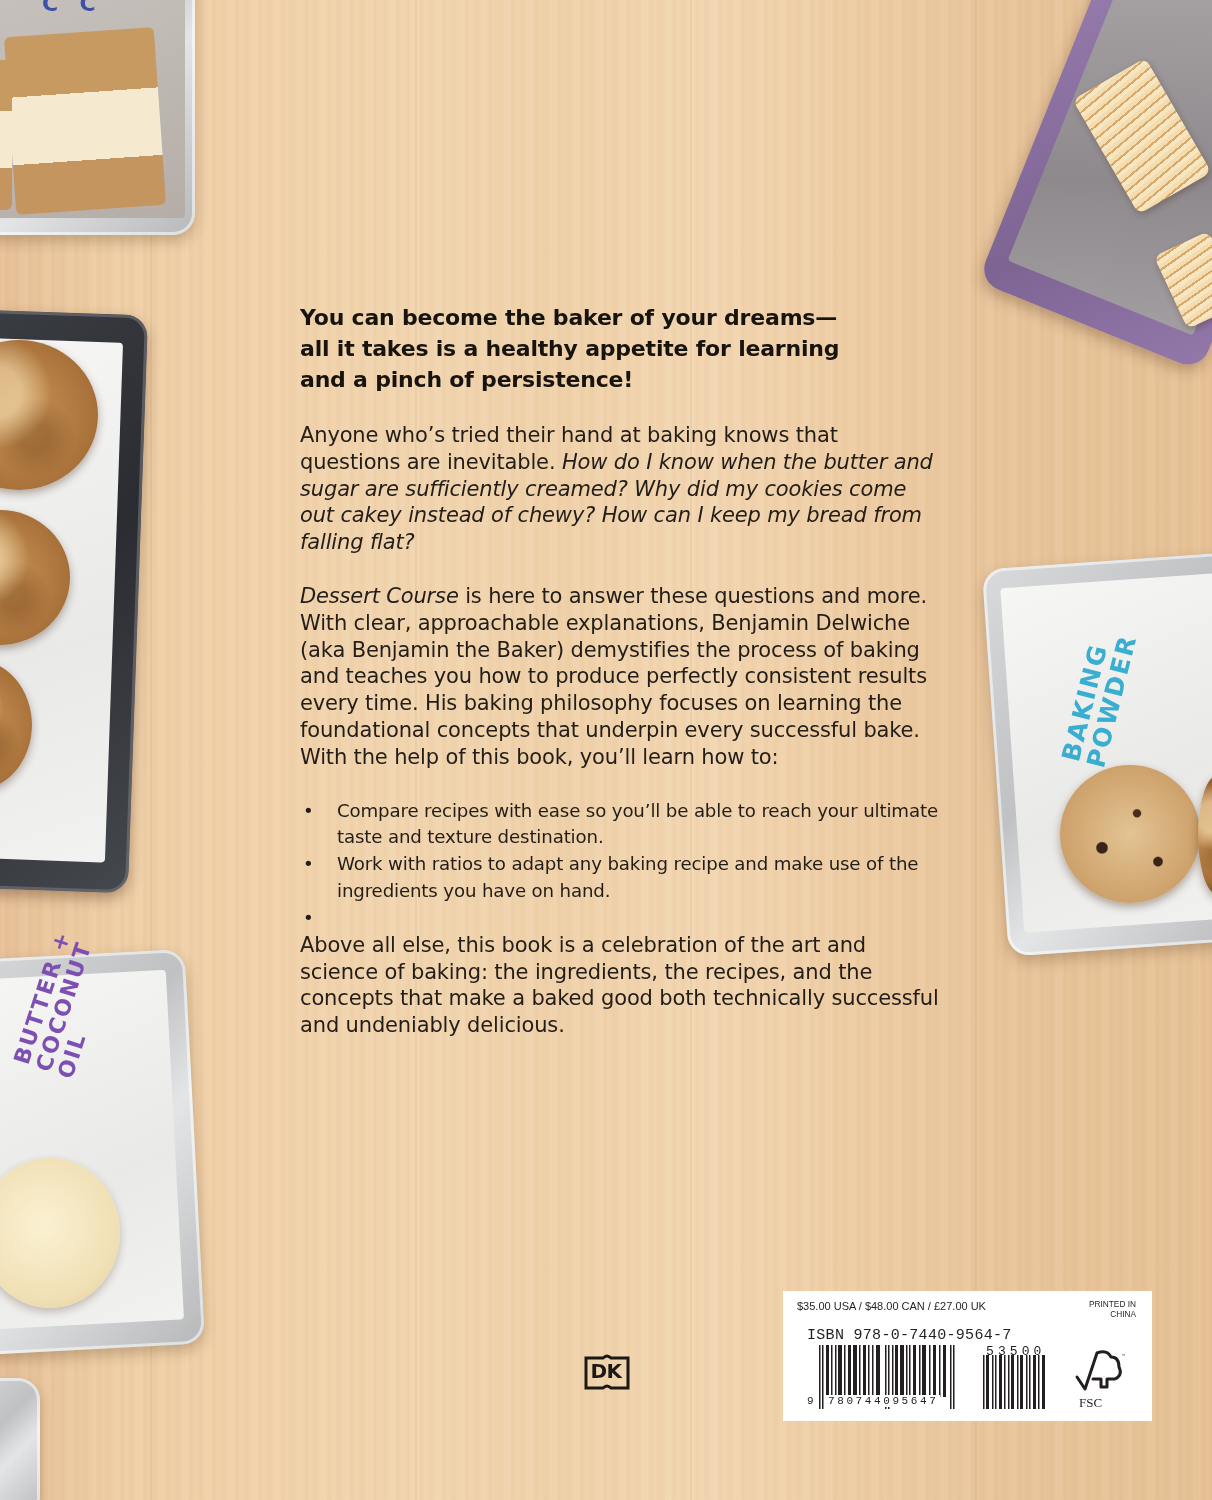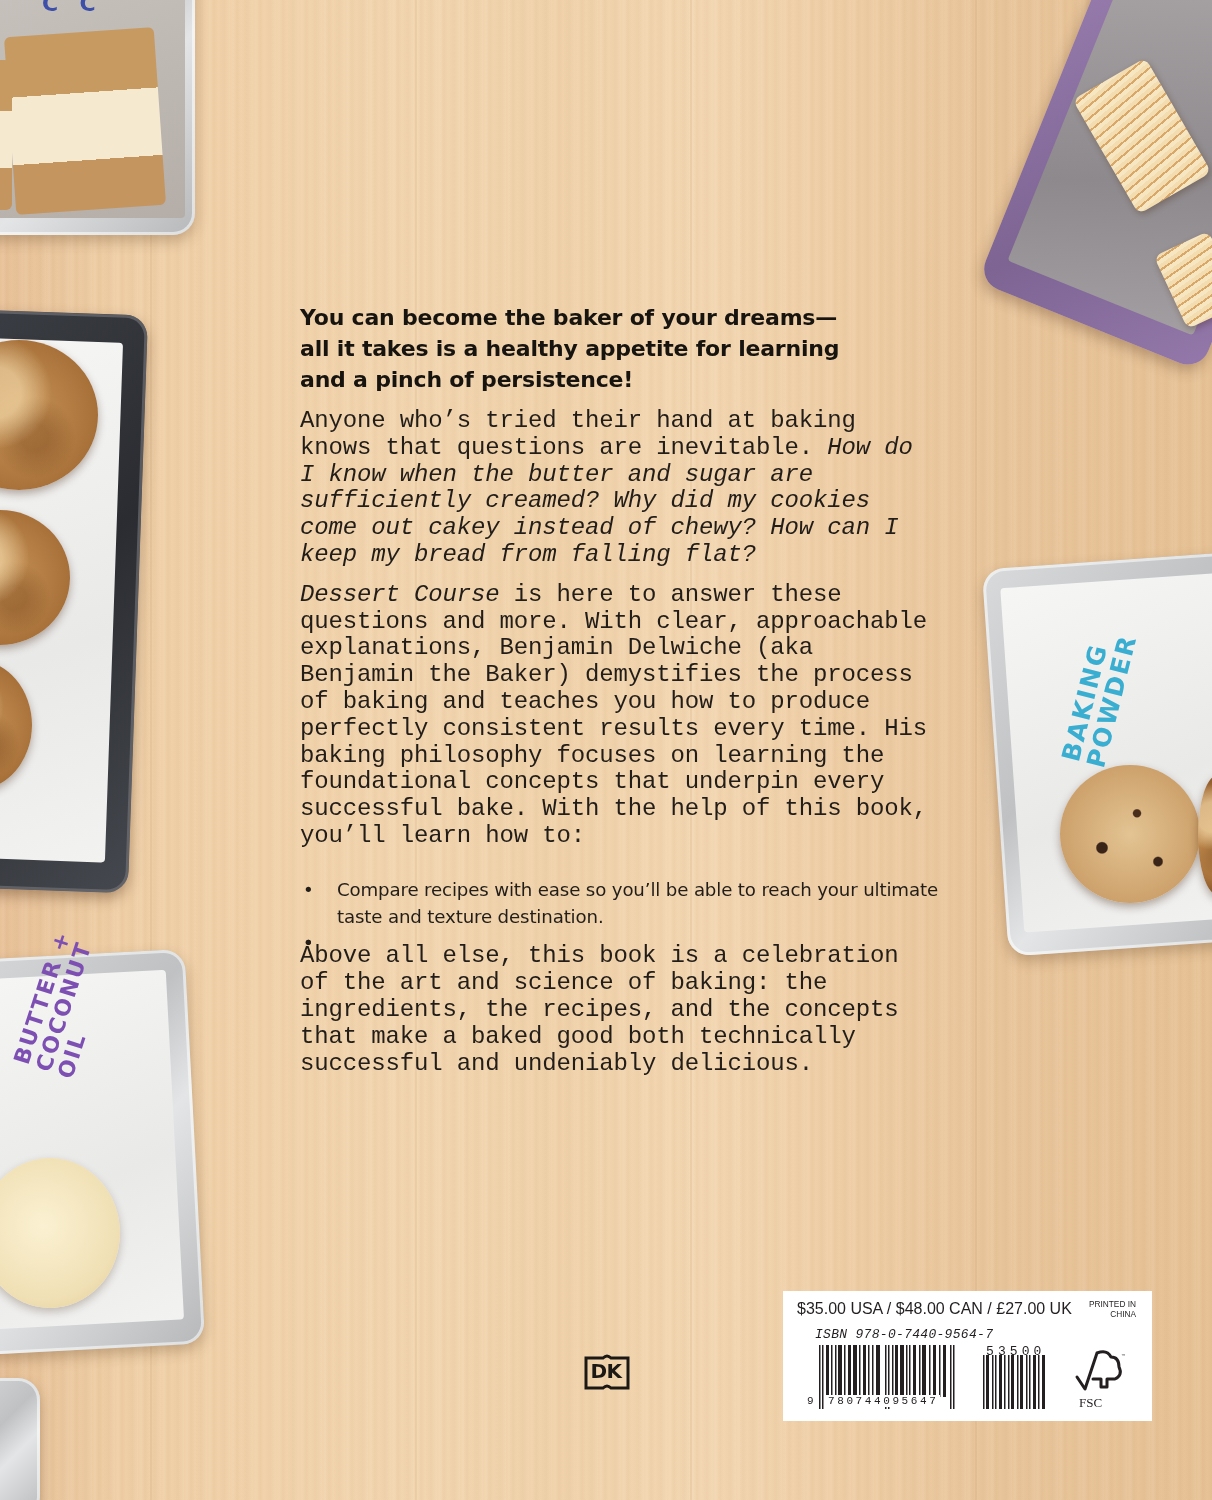--- a/index.html
+++ b/index.html
@@ -78,23 +78,22 @@
     
     .copy {
       position: absolute; left: 300px; top: 302px; width: 640px;
       font-family: "DejaVu Sans", "Liberation Sans", sans-serif;
     }
     .headline {
       font-weight: bold; font-size: 22px; line-height: 31px; color: #17130f;
       letter-spacing: -0.2px;
     }
     .para {
-      font-size: 24px; line-height: 26.8px; color: #221d18; margin-top: 13px;
+      font-size: 21px; line-height: 26.8px; color: #221d18; margin-top: 27px;
       letter-spacing: -0.15px;
-      font-family: Liberation Mono, monospace;
     }
     .para em { font-style: italic; }
     .bullets { list-style: none; margin-top: 27px; }
     .bullets li {
       position: relative; padding-left: 37px;
       font-size: 18.2px; line-height: 26.8px; color: #221d18; letter-spacing: -0.15px;
     }
     .bullets li .dot { position: absolute; left: 3px; top: 0; }
 
     
@@ -105,23 +104,23 @@
       position: absolute; left: 0; top: 5px; width: 44px; text-align: center;
       font-family: "DejaVu Sans", sans-serif; font-weight: bold; font-size: 20px; color: #1c1915;
       letter-spacing: -0.5px;
     }
 
     
     .barcode-box {
       position: absolute; left: 783px; top: 1291px; width: 369px; height: 130px;
       background: #ffffff; color: #231f20;
     }
-    .price { position: absolute; left: 14px; top: 9px; font-size: 16px; font-family: "Liberation Sans", sans-serif; }
+    .price { position: absolute; left: 14px; top: 9px; font-size: 11px; font-family: "Liberation Sans", sans-serif; }
     .printed { position: absolute; right: 16px; top: 8px; font-size: 8.3px; text-align: right; line-height: 10px; font-family: "Liberation Sans", sans-serif; }
-    .isbn { position: absolute; left: 32px; top: 36px; font-size: 13px; font-family: "Liberation Mono", monospace; letter-spacing: 0.3px; font-style: italic; }
+    .isbn { position: absolute; left: 24px; top: 36px; font-size: 15px; font-family: "Liberation Mono", monospace; letter-spacing: 0.3px; }
     .bars-main { position: absolute; left: 36px; top: 54px; width: 140px; height: 64px; }
     .bars-addon { position: absolute; left: 200px; top: 64px; width: 62px; height: 54px; }
     .digit-first { position: absolute; left: 24px; top: 104px; font-size: 11px; font-family: "Liberation Mono", monospace; }
     .digits-main {
       position: absolute; left: 43px; top: 104px; background: #fff; padding: 0 2px;
       font-size: 11px; font-family: "Liberation Mono", monospace; letter-spacing: 2.6px;
     }
     .digits-addon { position: absolute; left: 203px; top: 53px; font-size: 13px; font-family: "Liberation Mono", monospace; letter-spacing: 4.1px; }
     .fsc { position: absolute; left: 290px; top: 56px; width: 52px; height: 62px; }
     .fsc-text { position: absolute; left: 296px; top: 104px; font-family: "Liberation Serif", serif; font-size: 13px; }
@@ -185,21 +184,21 @@
   <p class="para">
     <span>Anyone who’s tried their hand at baking knows that questions are inevitable. </span><em>How do I know when the butter and sugar are sufficiently creamed? Why did my cookies come out cakey instead of chewy? How can I keep my bread from falling flat?</em>
   </p>
 
   <p class="para">
     <em>Dessert Course</em><span> is here to answer these questions and more. With clear, approachable explanations, Benjamin Delwiche (aka Benjamin the Baker) demystifies the process of baking and teaches you how to produce perfectly consistent results every time. His baking philosophy focuses on learning the foundational concepts that underpin every successful bake. With the help of this book, you’ll learn how to:</span>
   </p>
 
   <ul class="bullets">
     <li><span class="dot">•</span><span>Compare recipes with ease so you’ll be able to reach your ultimate taste and texture destination.</span></li>
-    <li><span class="dot">•</span></li>
+    <li><span class="dot">•</span><span>Work with ratios to adapt any baking recipe and make use of the ingredients you have on hand.</span></li>
     <li><span class="dot">•</span></li>
   </ul>
 
   <p class="para">Above all else, this book is a celebration of the art and science of baking: the ingredients, the recipes, and the concepts that make a baked good both technically successful and undeniably delicious.</p>
 </main>
 
 <div class="dk-logo">
   <svg width="46" height="36" viewBox="0 0 46 36">
     <path d="M2 4 L2 34 L19 34 Q23 30 27 34 L44 34 L44 4 L27 4 Q23 0 19 4 Z" fill="none" stroke="#1c1915" stroke-width="3"></path>
   </svg>

